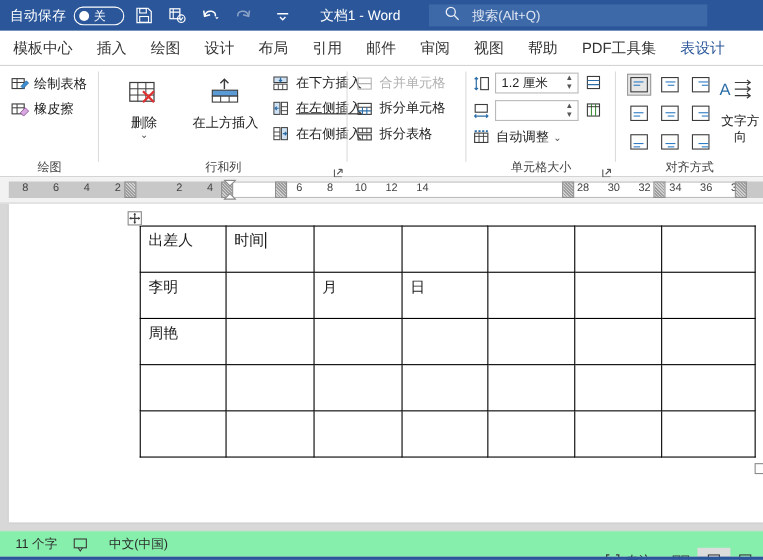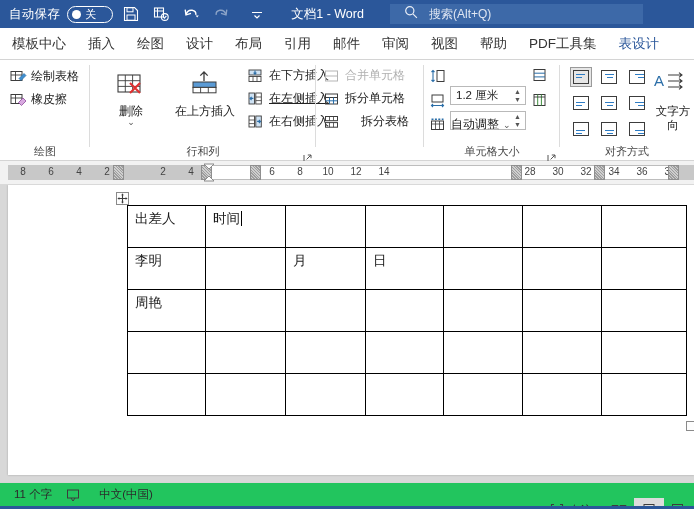--- a/index.html
+++ b/index.html
@@ -83,21 +83,21 @@
     font-size: 12px; color: #222222;
   }
   .bigbtn .bico { height: 34px; display: flex; align-items: flex-end; justify-content: center; }
   .bigbtn .blabel { margin-top: 2px; line-height: 14px; }
   .chev { font-size: 9px; color: #555; line-height: 8px; }
 
   
   .spin {
     position: absolute; width: 76px; height: 19px;
     border: 1px solid #b9b9b9; background: #ffffff;
-    display: flex; align-items: center; margin-top: 20px;
+    display: flex; align-items: center;
   }
   .spin .val { font-size: 11.5px; color: #222; margin-left: 5px; white-space: nowrap; }
   .spin .arrows {
     position: absolute; right: 3px; top: 1px; width: 9px; height: 16px;
     display: flex; flex-direction: column; align-items: center; justify-content: space-around;
     color: #555; font-size: 7px; line-height: 6px;
   }
 
   .alignbtn {
     position: absolute; width: 22px; height: 20px;
@@ -157,21 +157,21 @@
     border: 1px solid #8a8a8a; background: #fdfdfd;
   }
   .caret {
     display: inline-block; width: 1px; height: 15px; background: #000000;
     vertical-align: -3px; margin-left: 1px;
   }
 
   
   .statusbar {
     position: absolute; left: 0; top: 482px; width: 694px; height: 24px;
-    background: #22c55e; border-top: 1px solid #d6d6d6;
+    background: #86efac; border-top: 1px solid #d6d6d6;
     display: flex; align-items: center;
   }
   .st-item {
     font-size: 11.5px; color: #2b2b2b; margin-left: 14px;
     display: flex; align-items: center; white-space: nowrap;
   }
   .st-item .sico { margin-right: 5px; display: flex; align-items: center; }
   .st-right { position: absolute; right: 0; top: 15px; height: 24px; display: flex; align-items: center; }
   .viewbtn {
     width: 30px; height: 24px; display: flex; align-items: center; justify-content: center;
@@ -368,21 +368,21 @@
         <span class="ico">
           <svg width="17" height="16" viewBox="0 0 17 16">
               <rect x="1.5" y="3" width="12" height="10" fill="none" stroke="#3c3c3c" stroke-width="1"></rect>
               <path d="M1.5 6.5h12" stroke="#3c3c3c" stroke-width="1"></path>
               <path d="M5.5 6.5v6.5M9.5 6.5v6.5" stroke="#2b6ea8" stroke-width="1"></path>
               <path d="M1.5 9.8h12" stroke="#2b6ea8" stroke-width="1"></path>
             </svg>
         </span>
         <span>拆分单元格</span>
       </div>
-      <div class="smallbtn" style="left:8px; top:53px;gap:16px;">
+      <div class="smallbtn" style="left:8px; top:53px;">
         <span class="ico">
           <svg width="17" height="16" viewBox="0 0 17 16">
               <rect x="1.5" y="2.5" width="12" height="4.2" fill="none" stroke="#3c3c3c" stroke-width="1"></rect>
               <rect x="1.5" y="8.6" width="12" height="4.6" fill="none" stroke="#3c3c3c" stroke-width="1"></rect>
               <path d="M5.5 2.5v4.2M9.5 2.5v4.2M5.5 8.6v4.6M9.5 8.6v4.6" stroke="#3c3c3c" stroke-width=".8"></path>
             </svg>
         </span>
         <span>拆分表格</span>
       </div>
       <div class="gdivider"></div>

